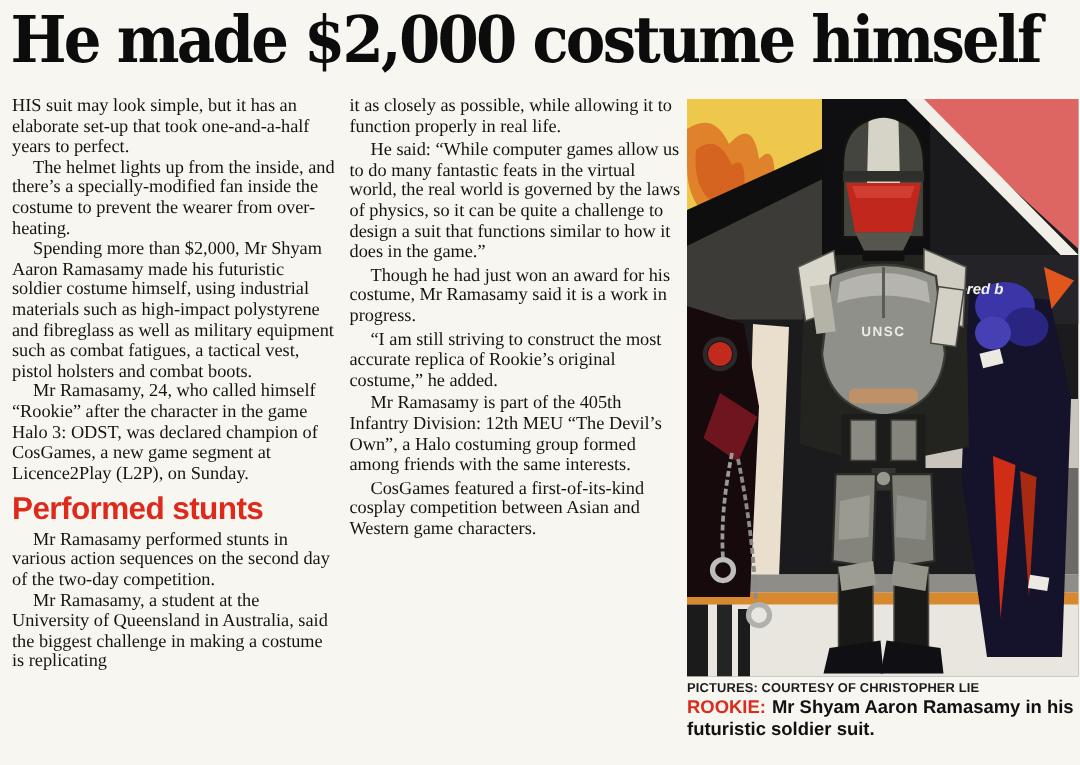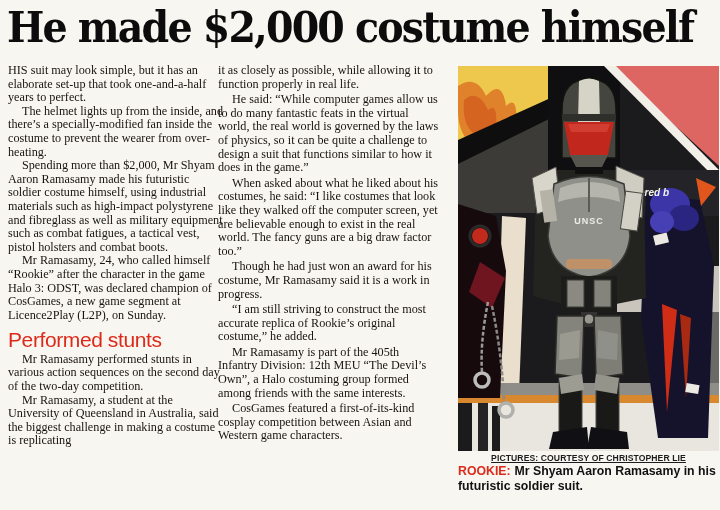--- a/index.html
+++ b/index.html
@@ -19,47 +19,46 @@
     font-size:43px;
     letter-spacing:-2px;
     color:#0c0c0c;
     white-space:nowrap;
     transform:scaleX(0.92);
     transform-origin:left top;
   }
 
   .col{position:absolute;top:64px;color:#18130e;font-size:12.2px;line-height:13.6px;}
   .col1{left:8px;width:217px;}
-  .col2{left:218px;width:221px;}
+  .col2{left:233px;width:221px;}
   .col p{margin:0;text-indent:14px;}
   .col p.noindent{text-indent:0;}
   .col2 p{margin-bottom:2px;}
 
   .subhead{
     margin:11px 0 6px 0;
     font-family:"Liberation Sans",sans-serif;
-    font-weight:400;
+    font-weight:700;
     font-size:21px;
     letter-spacing:-0.4px;
     color:#dd2a1b;
   }
 
   figure.photo{position:absolute;left:458px;top:66px;margin:0;width:261px;}
   figure.photo svg{display:block;}
 
   .credit{
     margin-top:2px;
     font-family:"Liberation Sans",sans-serif;
     font-weight:700;
     font-size:8.6px;
     letter-spacing:0.1px;
     color:#1c1c1c;
-    text-align:center;
+    text-align:left;
     white-space:nowrap;
-    text-decoration:underline;
   }
   .caption{
     margin-top:1px;
     font-family:"Liberation Sans",sans-serif;
     font-weight:700;
     font-size:12.3px;
     line-height:14.5px;
     color:#111;
   }
   .cap-label{
@@ -80,21 +79,20 @@
     <p>Spending more than $2,000, Mr Shyam Aaron Ramasamy made his futuristic soldier costume himself, using industrial materials such as high-impact polystyrene and fibreglass as well as military equipment such as combat fatigues, a tactical vest, pistol holsters and combat boots.</p>
     <p>Mr Ramasamy, 24, who called himself “Rookie” after the character in the game Halo 3: ODST, was declared champion of CosGames, a new game segment at Licence2Play (L2P), on Sunday.</p>
     <h2 class="subhead">Performed stunts</h2>
     <p>Mr Ramasamy performed stunts in various action sequences on the second day of the two-day competition.</p>
     <p>Mr Ramasamy, a student at the University of Queensland in Australia, said the biggest challenge in making a costume is replicating</p>
   </div>
 
   <div class="col col2">
     <p class="noindent">it as closely as possible, while allowing it to function properly in real life.</p>
     <p>He said: “While computer games allow us to do many fantastic feats in the virtual world, the real world is governed by the laws of physics, so it can be quite a challenge to design a suit that functions similar to how it does in the game.”</p>
-    <p>When asked about what he liked about his costumes, he said: “I like costumes that look like they walked off the computer screen, yet are believable enough to exist in the real world. The fancy guns are a big draw factor too.”</p>
     <p>Though he had just won an award for his costume, Mr Ramasamy said it is a work in progress.</p>
     <p>“I am still striving to construct the most accurate replica of Rookie’s original costume,” he added.</p>
     <p>Mr Ramasamy is part of the 405th Infantry Division: 12th MEU “The Devil’s Own”, a Halo costuming group formed among friends with the same interests.</p>
     <p>CosGames featured a first-of-its-kind cosplay competition between Asian and Western game characters.</p>
   </div>
 
   <figure class="photo">
     <svg viewBox="0 0 261 385" width="261" height="385">
 
       <rect x="0" y="0" width="261" height="385" fill="#1b1b1e"></rect>

